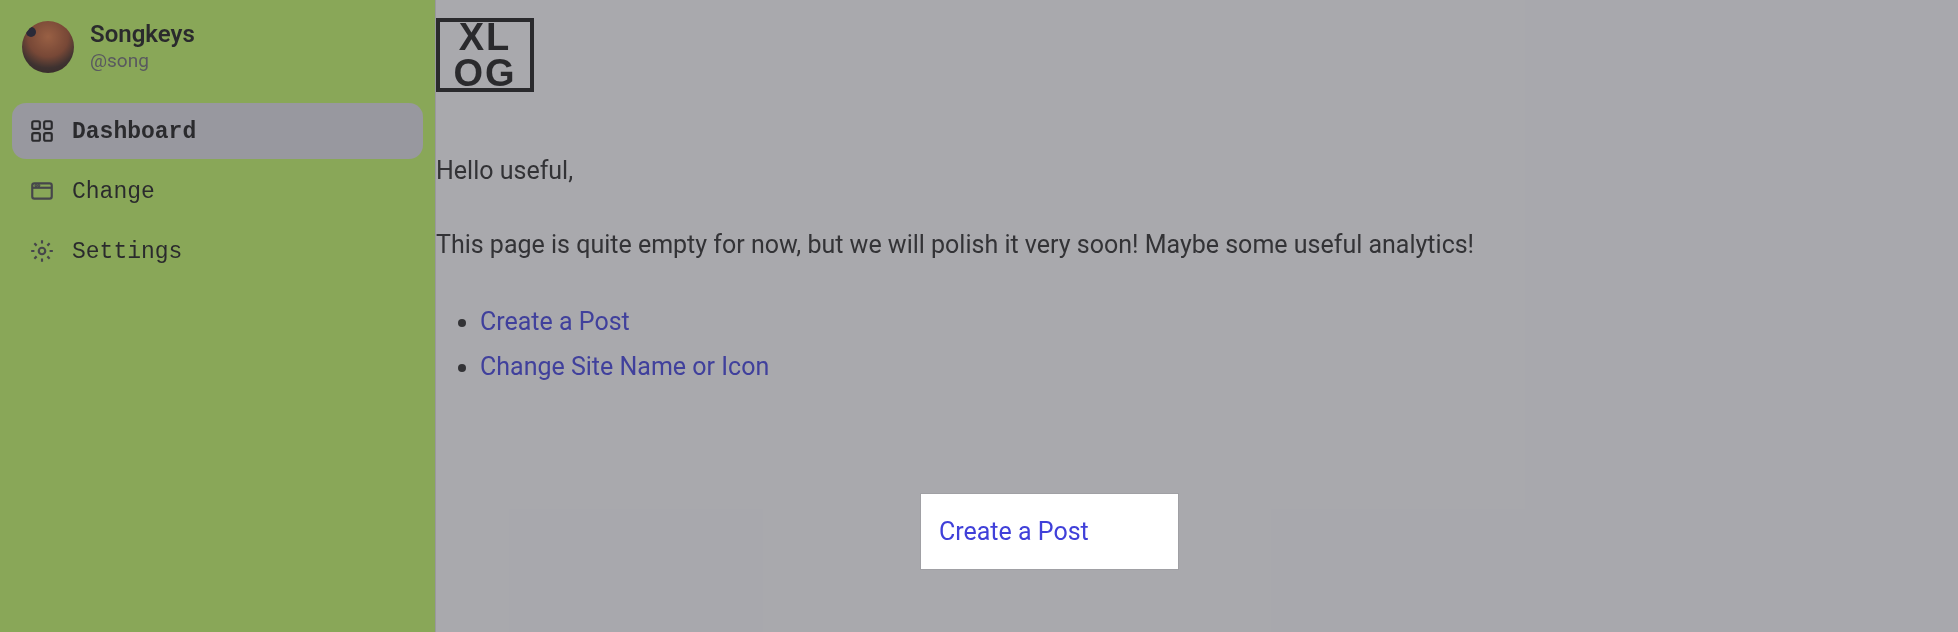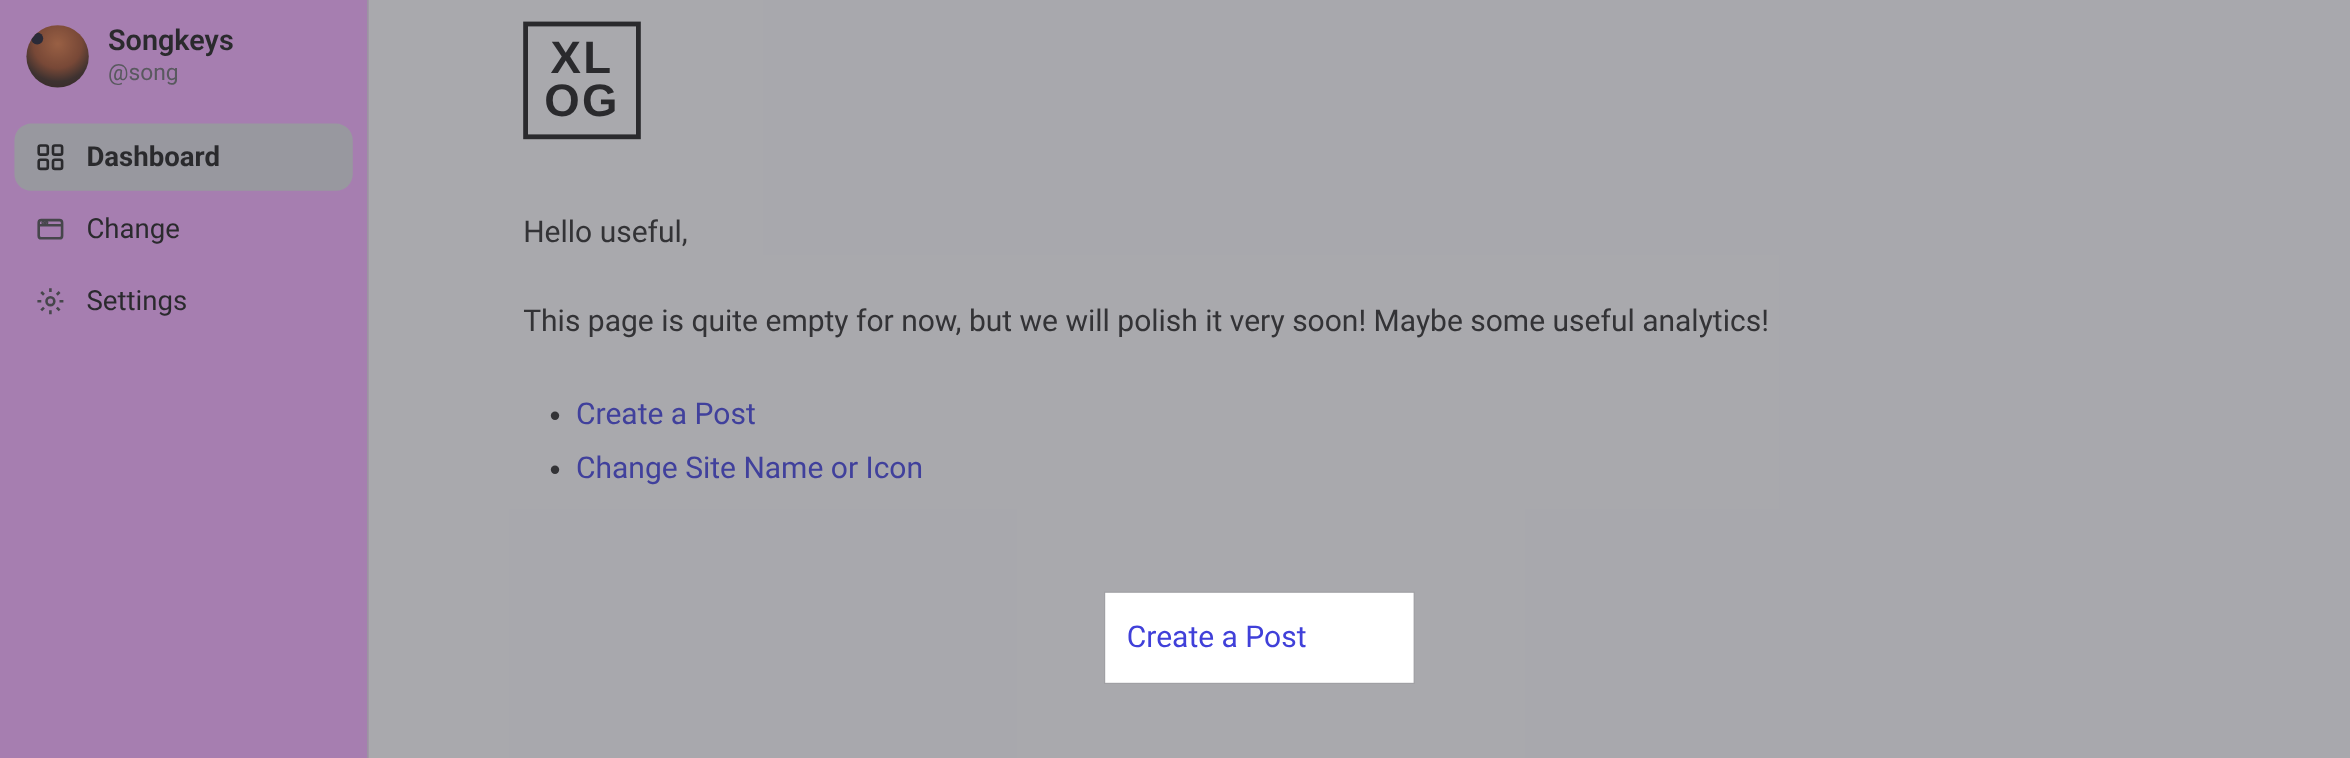--- a/index.html
+++ b/index.html
@@ -14,23 +14,23 @@
       height: 632px;
       background: #f4f4f6;
       position: relative;
       overflow: hidden;
     }
 
     .sidebar {
       position: absolute;
       left: 0;
       top: 0;
-      width: 307px;
+      width: 436px;
       height: 100%;
-      background: #f0abfc;
+      background: #bef264;
       padding: 12px;
       border-right: 1px solid #d8d8dc;
     }
 
     .user-section {
       display: flex;
       align-items: center;
       padding: 8px 10px;
       margin-bottom: 22px;
     }
@@ -69,25 +69,26 @@
       color: #6b6b70;
       line-height: 1.3;
     }
 
     .nav-list {
       list-style: none;
     }
 
     .nav-item {
       display: flex;
-      align-items: flex-start;
+      align-items: flex-end;
       padding: 14px 16px;
       border-radius: 14px;
       cursor: pointer;
       margin-bottom: 4px;
+      font-family: Liberation Mono, monospace;
     }
 
     .nav-item.active {
       background: #d7d7de;
     }
 
     .nav-icon {
       width: 28px;
       height: 28px;
       margin-right: 16px;
@@ -110,21 +111,21 @@
       position: absolute;
       left: 380px;
       top: 0;
       right: 0;
       height: 100%;
       padding: 18px 56px;
     }
 
     .logo-box {
       width: 98px;
-      height: 98px;
+      height: 74px;
       border: 4px solid #1a1a1a;
       display: flex;
       align-items: center;
       justify-content: center;
       margin-bottom: 60px;
     }
 
     .logo-text {
       font-size: 38px;
       font-weight: 900;

